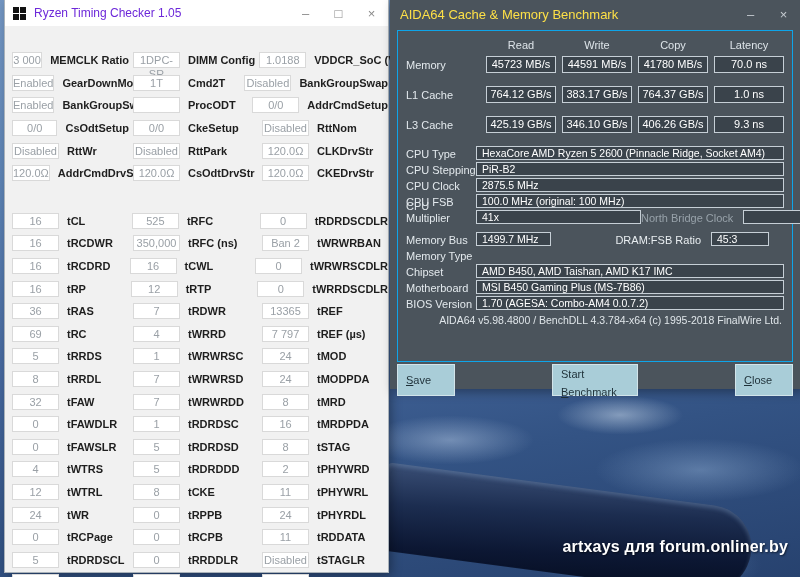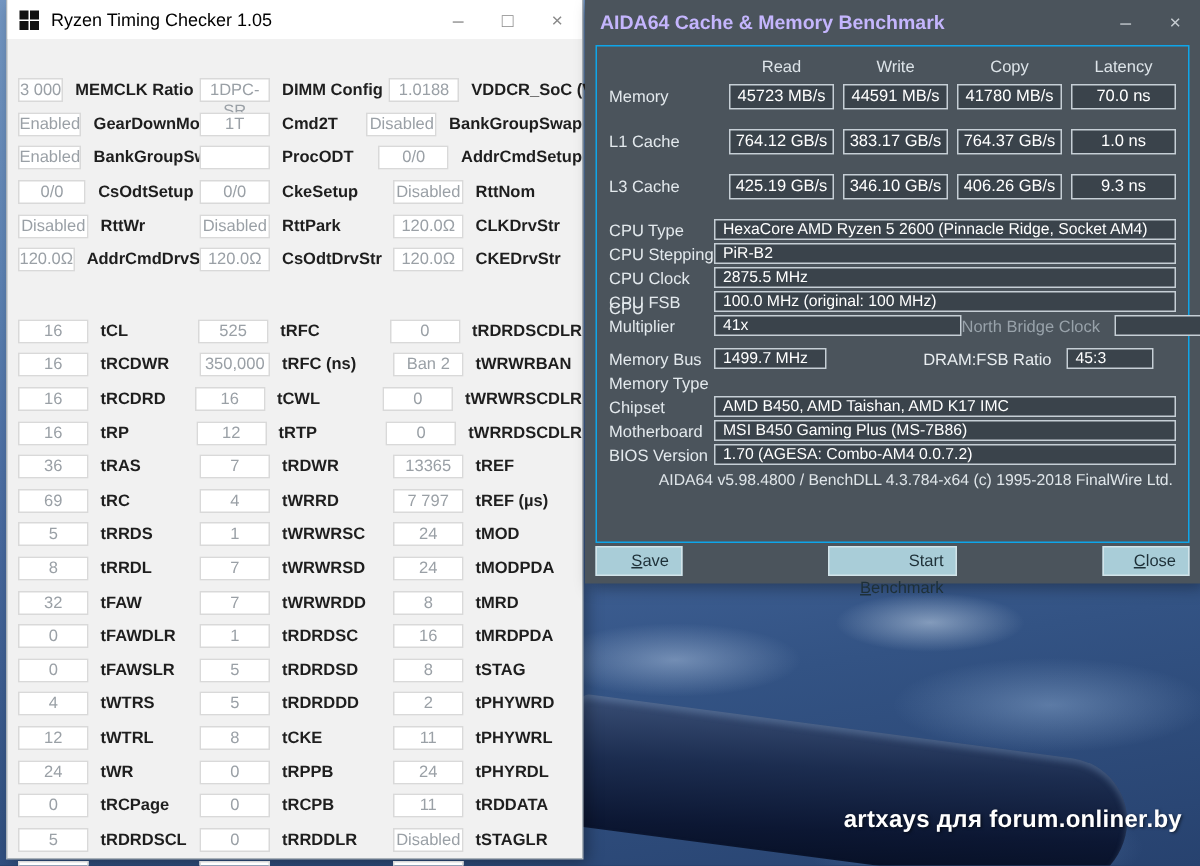--- a/index.html
+++ b/index.html
@@ -25,40 +25,40 @@
   }
   .watermark { position:absolute; right:12px; top:538px; font-size:16px; font-weight:bold;
     color:#fff; text-shadow:1px 1px 2px rgba(0,0,0,.55); letter-spacing:.2px; }
 
   
   .rtc { position:absolute; left:5px; top:0; width:383px; height:572px; background:#f1f1f1;
     box-shadow:0 0 0 1px #aab2b9, 3px 3px 10px rgba(0,0,0,.35); }
   .rtc-titlebar { height:26px; background:#fff; display:flex; align-items:center; padding-left:8px; }
   .rtc-appicon { width:13px; height:13px; display:grid; grid-template-columns:6px 6px; grid-template-rows:6px 6px; gap:1px; }
   .rtc-appicon i { background:#111; }
-  .rtc-title { margin-left:8px; font-size:12px; color:#000000; }
+  .rtc-title { margin-left:8px; font-size:12px; color:#6d28d9; }
   .win-controls { margin-left:auto; display:flex; height:100%; }
   .win-btn { width:33px; height:100%; display:flex; align-items:center; justify-content:center;
     color:#8a8a8a; font-size:13px; cursor:default; }
   .rtc-body { padding:23px 0 0 3px; }
   .rtc-row { display:flex; height:22.6px; align-items:center; }
   .rtc-cell { display:flex; align-items:center; width:121px; }
   .rtc-cell.c2 { width:129px; }
   .rtc-cell.c3 { width:auto; }
   .rtc-box { display:inline-block; width:47px; height:16px; background:#fff; border:1px solid #d9d9d9;
     color:#9aa0a6; font-size:11px; text-align:center; line-height:14px; margin:0 8px 0 4px; }
   .rtc-label { font-size:11px; font-weight:bold; color:#1e1e1e; white-space:nowrap; }
   .rtc-section-timings { margin-top:25px; }
 
   
   .aida { position:absolute; left:390px; top:0; width:410px; height:389px;
     background:var(--aida-bg,#4b545c); color:#e8edf0;
     box-shadow:3px 3px 10px rgba(0,0,0,.35); }
   .aida-titlebar { height:28px; display:flex; align-items:center; padding-left:10px; }
-  .aida-title { font-size:13px; font-weight:bold; color:#c4b5fd; }
+  .aida-title { font-size:13px; font-weight:normal; color:#fde047; }
   .aida .win-btn { color:#c6ccd1; }
   .aida-panel { position:absolute; left:7px; top:30px; width:396px; height:332px;
     border:1px solid #0ea5e9; padding:8px; }
   .bench-header { display:flex; margin-bottom:5px; }
   .bench-spacer { width:74px; }
   .bench-col { flex:1; text-align:center; font-size:11px; color:#dde4e9; margin-left:6px; }
   .bench-row { display:flex; align-items:center; margin-bottom:13px; }
   .bench-label { width:74px; font-size:11px; color:#e3e9ed; }
   .bench-box { flex:1; height:17px; background:var(--box-bg,#3a434b); border:1px solid #c6cfd6;
     color:#fff; font-size:11px; text-align:center; line-height:15px; margin-left:6px; }
@@ -69,22 +69,22 @@
   .info-box { flex:1; height:14px; background:var(--box-bg,#3a434b); border:1px solid #c6cfd6;
     color:#fff; font-size:10.5px; line-height:12px; padding-left:5px; white-space:nowrap; overflow:hidden; }
   .info-box.w165 { flex:0 0 165px; }
   .info-box.w72  { flex:0 0 72px; }
   .info-box.w75  { flex:0 0 75px; }
   .info-box.w58  { flex:0 0 58px; margin-right:15px; }
   .inline-label { flex:1; text-align:right; font-size:11px; margin-right:10px; white-space:nowrap; }
   .muted { color:#98a2aa; }
   .aida-footer { margin-top:4px; text-align:right; font-size:10.5px; color:#dfe5e9; padding-right:2px; }
   .aida-buttons { position:absolute; left:7px; right:7px; top:364px; display:flex; justify-content:space-between; }
-  .aida-btn { height:20px; background:var(--button-bg,#a9cdd8); border:1px solid #d2e4ea;
-    color:#1e3038; font-size:11px; line-height:18px; text-align:right; padding:0 8px; cursor:default; }
+  .aida-btn { height:32px; background:var(--button-bg,#a9cdd8); border:1px solid #d2e4ea;
+    color:#1e3038; font-size:11px; line-height:18px; text-align:left; padding:0 8px; cursor:default; }
   .aida-btn.save, .aida-btn.close { width:58px; }
   .aida-btn.start { width:86px; }
 </style>
 </head>
 <body>
 
 <div class="bg"></div>
 <div class="wing"></div>
 <div class="watermark">artxays для forum.onliner.by</div>
 

